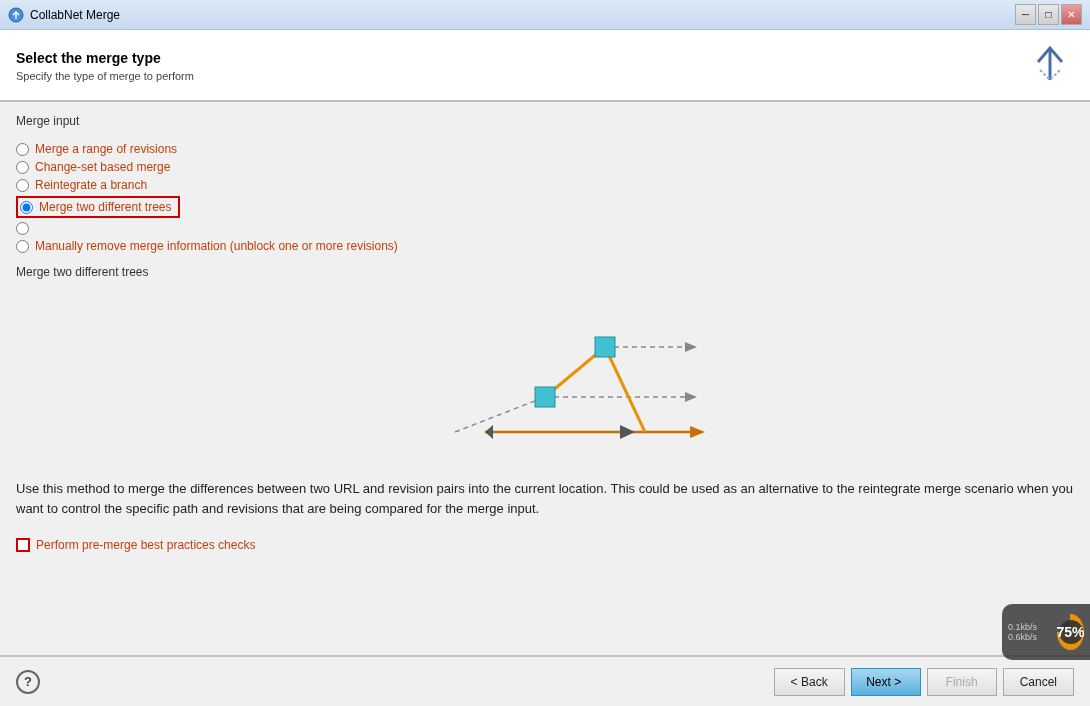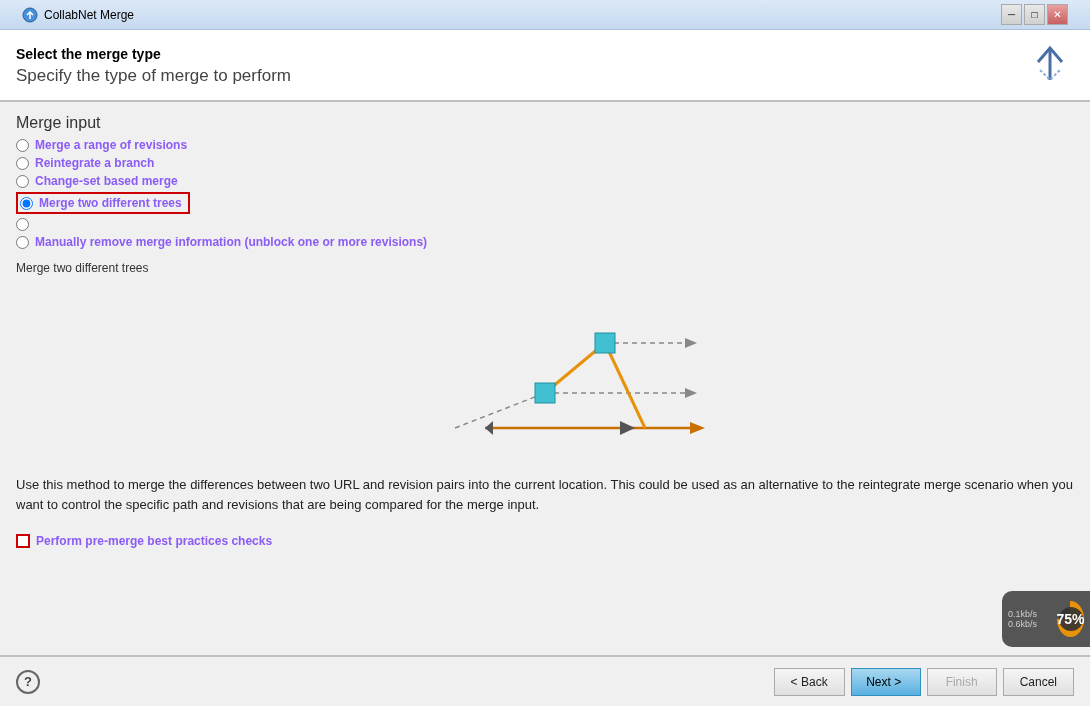--- a/index.html
+++ b/index.html
@@ -12,21 +12,21 @@
       overflow: hidden;
       display: flex;
       flex-direction: column;
     }
     
     .title-bar {
       background: linear-gradient(to bottom, #dce9f7, #c5d9f0);
       height: 30px;
       display: flex;
       align-items: center;
-      padding: 0 22px;
+      padding: 0 8px;
       border-bottom: 1px solid #aac0d8;
       user-select: none;
       flex-shrink: 0;
     }
     .title-bar-icon {
       width: 16px;
       height: 16px;
       margin-right: 6px;
       flex-shrink: 0;
     }
@@ -72,41 +72,41 @@
       flex-shrink: 0;
     }
     .dialog-header-text {}
     .dialog-title {
       font-size: 14px;
       font-weight: bold;
       color: #000;
       margin-bottom: 4px;
     }
     .dialog-subtitle {
-      font-size: 17px;
+      font-size: 11px;
       color: #444;
     }
     .header-icon {
       width: 48px;
       height: 48px;
       flex-shrink: 0;
     }
 
     
     .dialog-content {
       flex: 1;
       padding: 12px 16px;
       overflow-y: auto;
       background: #f0f0f0;
     }
 
     .section-label {
-      font-size: 16px;
+      font-size: 12px;
       color: #333;
-      margin-bottom: 6px;
+      margin-bottom: 14px;
     }
 
     .radio-group {
       display: flex;
       flex-direction: column;
       gap: 4px;
       margin-bottom: 12px;
     }
 
     .radio-item {
@@ -114,23 +114,22 @@
       align-items: center;
       gap: 6px;
       cursor: pointer;
     }
     .radio-item input[type="radio"] {
       cursor: pointer;
       margin: 0;
     }
     .radio-label {
       font-size: 12px;
-      color: #8b5cf6;
-      cursor: pointer;
-      font-weight: bold;
+      color: #c2410c;
+      cursor: pointer;
     }
 
     
     .radio-selected-box {
       border: 2px solid #cc0000;
       padding: 2px 6px 2px 2px;
       display: inline-flex;
       align-items: center;
       gap: 6px;
     }
@@ -301,26 +300,26 @@
 
     <div class="radio-group">
 
       <label class="radio-item">
         <input type="radio" name="merge-type" style="">
         <span class="radio-label">Merge a range of revisions</span>
       </label>
 
       <label class="radio-item">
         <input type="radio" name="merge-type" style="">
-        <span class="radio-label">Reintegrate a branch</span>
+        <span class="radio-label">Change-set based merge</span>
       </label>
 
       <label class="radio-item">
         <input type="radio" name="merge-type" style="">
-        <span class="radio-label">Change-set based merge</span>
+        <span class="radio-label">Reintegrate a branch</span>
       </label>
 
       <div style="display:flex; align-items:center;">
         <span class="radio-selected-box">
           <input type="radio" name="merge-type" checked="" style="">
           <span class="radio-label">Merge two different trees</span>
         </span>
       </div>
 
       <label class="radio-item">
@@ -388,21 +387,21 @@
     <div class="footer-right">
       <button class="btn">&lt; Back</button>
       <button class="btn btn-primary">Next &gt;</button>
       <button class="btn btn-disabled" disabled="">Finish</button>
       <button class="btn">Cancel</button>
     </div>
   </div>
 
 </div>
 
-<div class="speed-widget" style="position:fixed; bottom:59px; right:0; width:88px; height:56px; background:rgba(50,50,50,0.82); border-radius:10px 0 0 10px; display:flex; align-items:center; padding:4px 6px; gap:20px;">
+<div class="speed-widget" style="position:fixed; bottom:46px; right:0; width:88px; height:56px; background:rgba(50,50,50,0.82); border-radius:10px 0 0 10px; display:flex; align-items:center; padding:4px 6px; gap:20px;">
   <div style="display:flex;flex-direction:column;font-size:9px;color:#ccc;flex:1;">
     <span>0.1kb/s</span>
     <span>0.6kb/s</span>
   </div>
   <div style="width:36px;height:36px;border-radius:50%;background:conic-gradient(#e8920a 0% 75%, #555 75% 100%);display:flex;align-items:center;justify-content:center;">
     <div style="width:24px;height:24px;border-radius:50%;background:rgba(50,50,50,0.9);display:flex;align-items:center;justify-content:center;color:white;font-size:14px;font-weight:bold;">
       <span>75%</span>
     </div>
   </div>
 </div>

